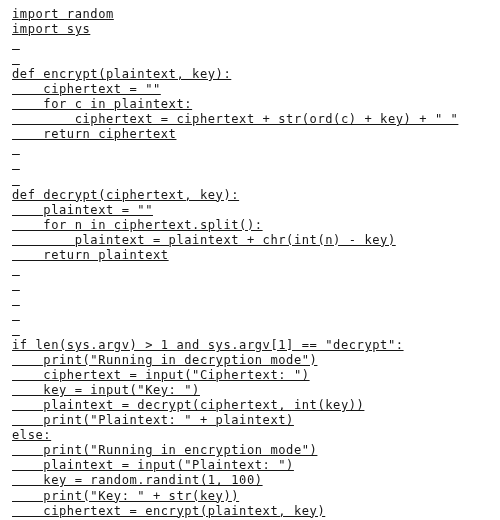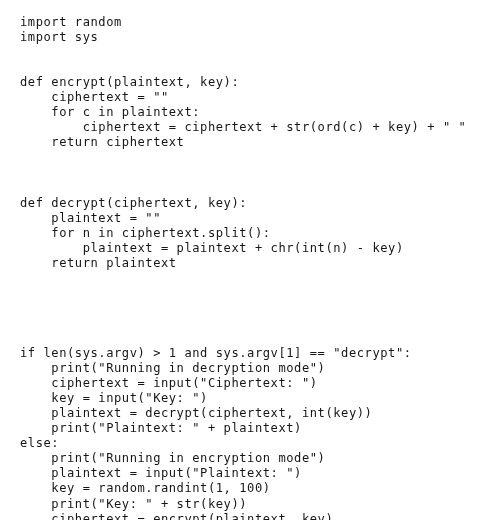--- a/index.html
+++ b/index.html
@@ -14,22 +14,23 @@
     overflow: hidden;
     font-family: "DejaVu Sans Mono", "Liberation Mono", monospace;
   }
   #code-listing {
     position: absolute;
     left: 0;
     top: 0;
     width: 500px;
     height: 520px;
     background: #ffffff;
-    padding: 12px;
+    padding: 4px;
     box-sizing: border-box;
+    text-decoration: underline;
   }
   .code-block {
     margin: 0;
     padding: 3px 0 0 8px;
     font-family: "DejaVu Sans Mono", "Liberation Mono", monospace;
     font-size: 12.1px;
     line-height: 15.06px;
     letter-spacing: 0.55px;
     color: #161616;
     white-space: pre;

